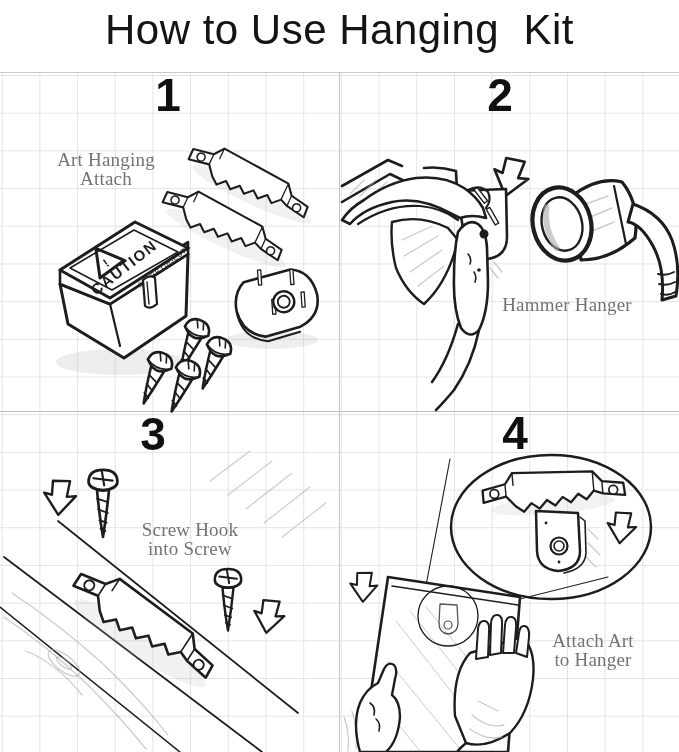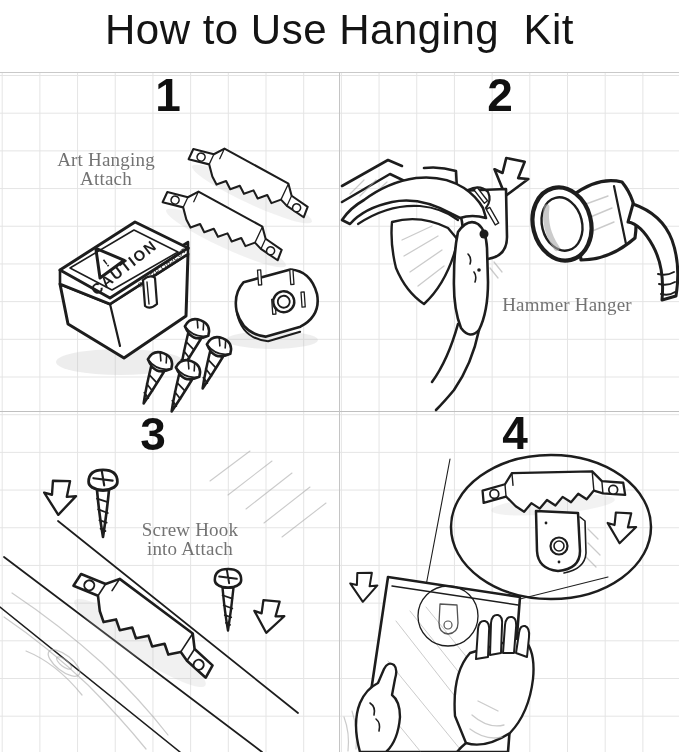--- a/index.html
+++ b/index.html
@@ -243,16 +243,20 @@
 
   <div class="caption c1">
     <div>Art Hanging</div>
     <div>Attach</div>
   </div>
   <div class="caption c2">
     <div>Hammer Hanger</div>
   </div>
   <div class="caption c3">
     <div>Screw Hook</div>
-    <div>into Attach</div>
+    <div>into Screw</div>
+  </div>
+  <div class="caption c4">
+    <div>Attach Art</div>
+    <div>to Hanger</div>
   </div>
 
 </div>
 
 </body></html>

